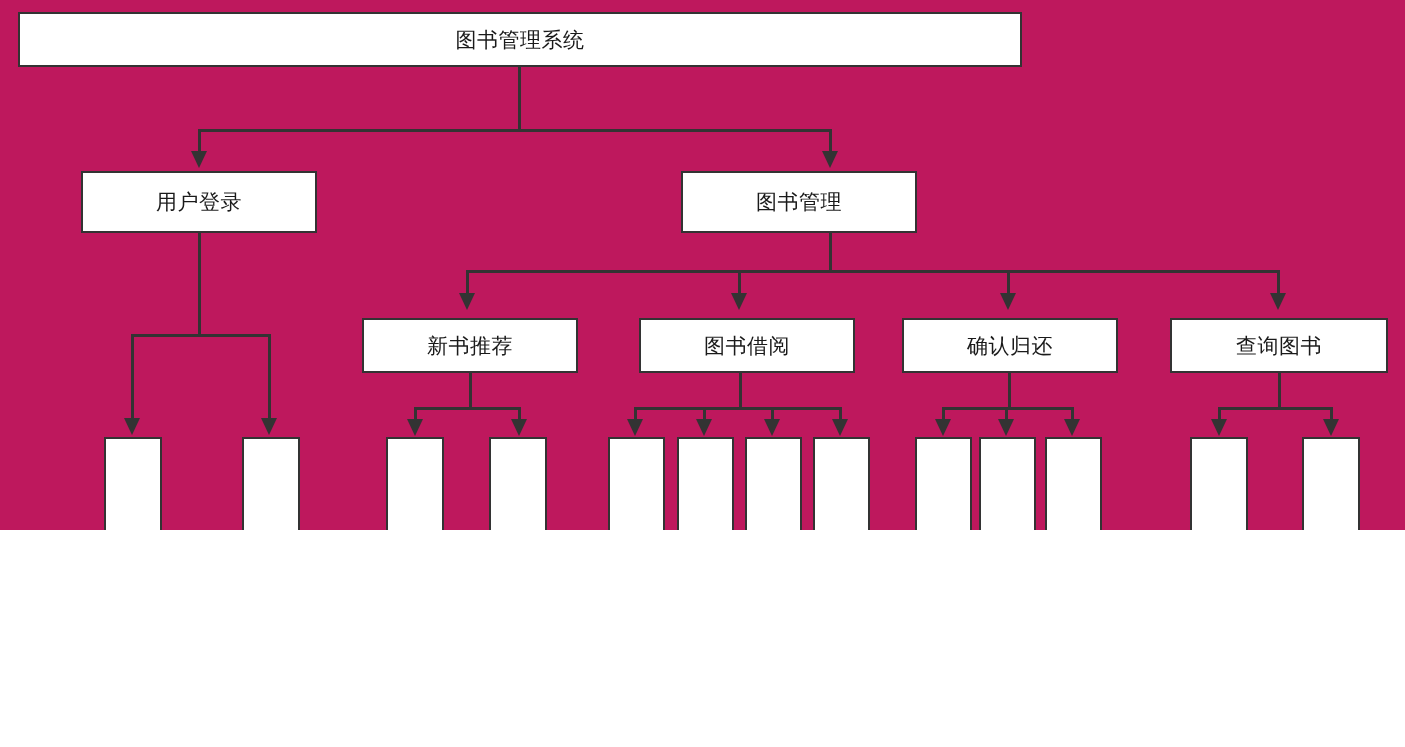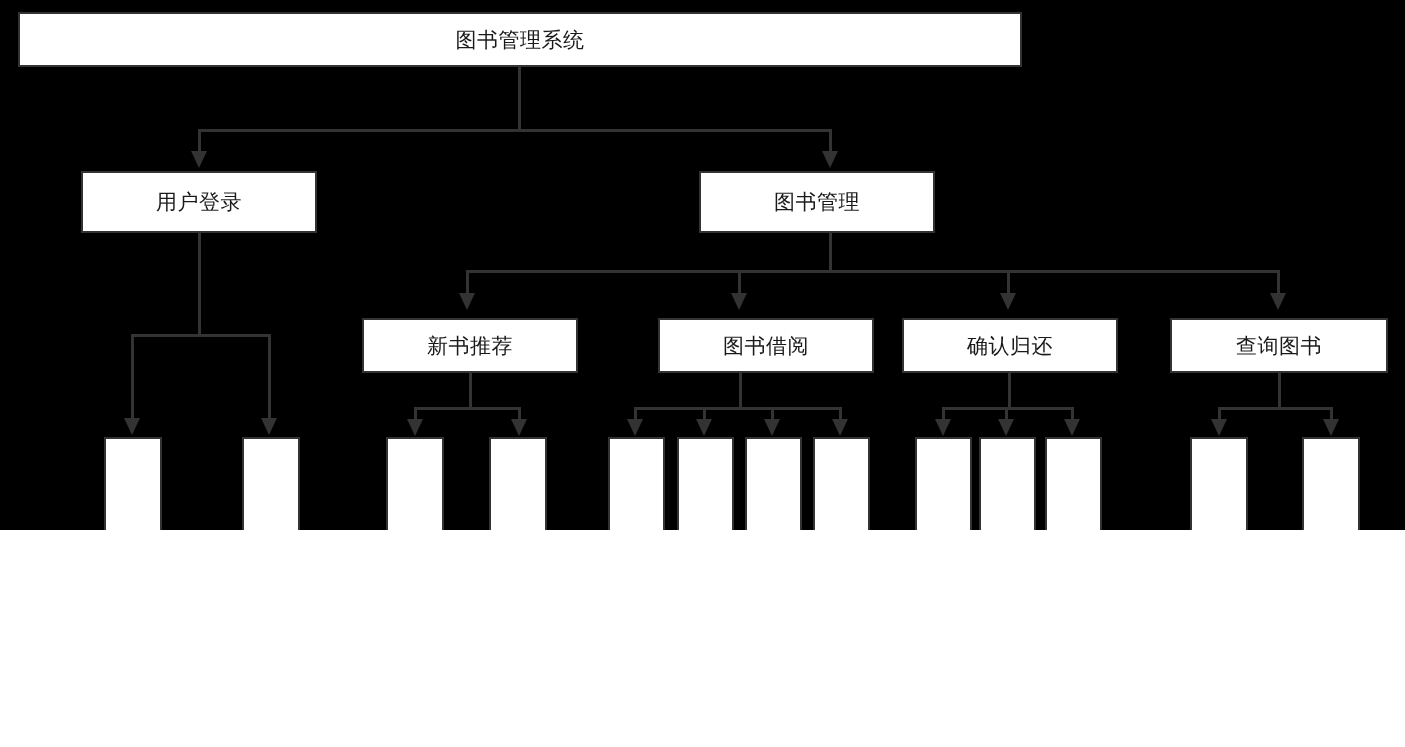--- a/index.html
+++ b/index.html
@@ -7,21 +7,21 @@
     padding: 0;
     background: #ffffff;
   }
   body {
     font-family: "Liberation Sans", "DejaVu Sans", sans-serif;
   }
   #canvas {
     position: relative;
     width: 1405px;
     height: 530px;
-    background: #000000;
+    background: #be185d;
     overflow: hidden;
   }
   .node {
     position: absolute;
     box-sizing: border-box;
     border: 2px solid #333333;
     background: #ffffff;
     display: flex;
     align-items: center;
     justify-content: center;
@@ -90,21 +90,21 @@
 
   <div class="connector vline" style="left:198px; top:129px; width:3px; height:24px;"></div>
   <div class="arrow" style="left:191px; top:151px;"></div>
   <div class="connector vline" style="left:829px; top:129px; width:3px; height:24px;"></div>
   <div class="arrow" style="left:822px; top:151px;"></div>
 
   <div class="node horiz" style="left:81px; top:171px; width:236px; height:62px;">
     <span class="node-title">用户登录</span>
   </div>
 
-  <div class="node horiz" style="left:699px; top:171px; width:236px; height:62px;">
+  <div class="node horiz" style="left:681px; top:171px; width:236px; height:62px;">
     <span class="node-title">图书管理</span>
   </div>
 
   <div class="connector vline" style="left:198px; top:233px; width:3px; height:101px;"></div>
   <div class="connector hline" style="left:131px; top:334px; width:139px; height:3px;"></div>
   <div class="connector vline" style="left:131px; top:334px; width:3px; height:85px;"></div>
   <div class="arrow" style="left:124px; top:418px;"></div>
   <div class="connector vline" style="left:268px; top:334px; width:3px; height:85px;"></div>
   <div class="arrow" style="left:261px; top:418px;"></div>
 
@@ -115,21 +115,21 @@
   <div class="connector vline" style="left:738px; top:270px; width:3px; height:24px;"></div>
   <div class="arrow" style="left:731px; top:293px;"></div>
   <div class="connector vline" style="left:1007px; top:270px; width:3px; height:24px;"></div>
   <div class="arrow" style="left:1000px; top:293px;"></div>
   <div class="connector vline" style="left:1277px; top:270px; width:3px; height:24px;"></div>
   <div class="arrow" style="left:1270px; top:293px;"></div>
 
   <div class="node horiz" style="left:362px; top:318px; width:216px; height:55px;justify-content:center;">
     <span class="node-title">新书推荐</span>
   </div>
-  <div class="node horiz" style="left:658px; top:318px; width:216px; height:55px;">
+  <div class="node horiz" style="left:639px; top:318px; width:216px; height:55px;">
     <span class="node-title">图书借阅</span>
   </div>
   <div class="node horiz" style="left:902px; top:318px; width:216px; height:55px;">
     <span class="node-title">确认归还</span>
   </div>
   <div class="node horiz" style="left:1170px; top:318px; width:218px; height:55px;">
     <span class="node-title">查询图书</span>
   </div>
 
   <div class="connector vline" style="left:469px; top:373px; width:3px; height:34px;"></div>

